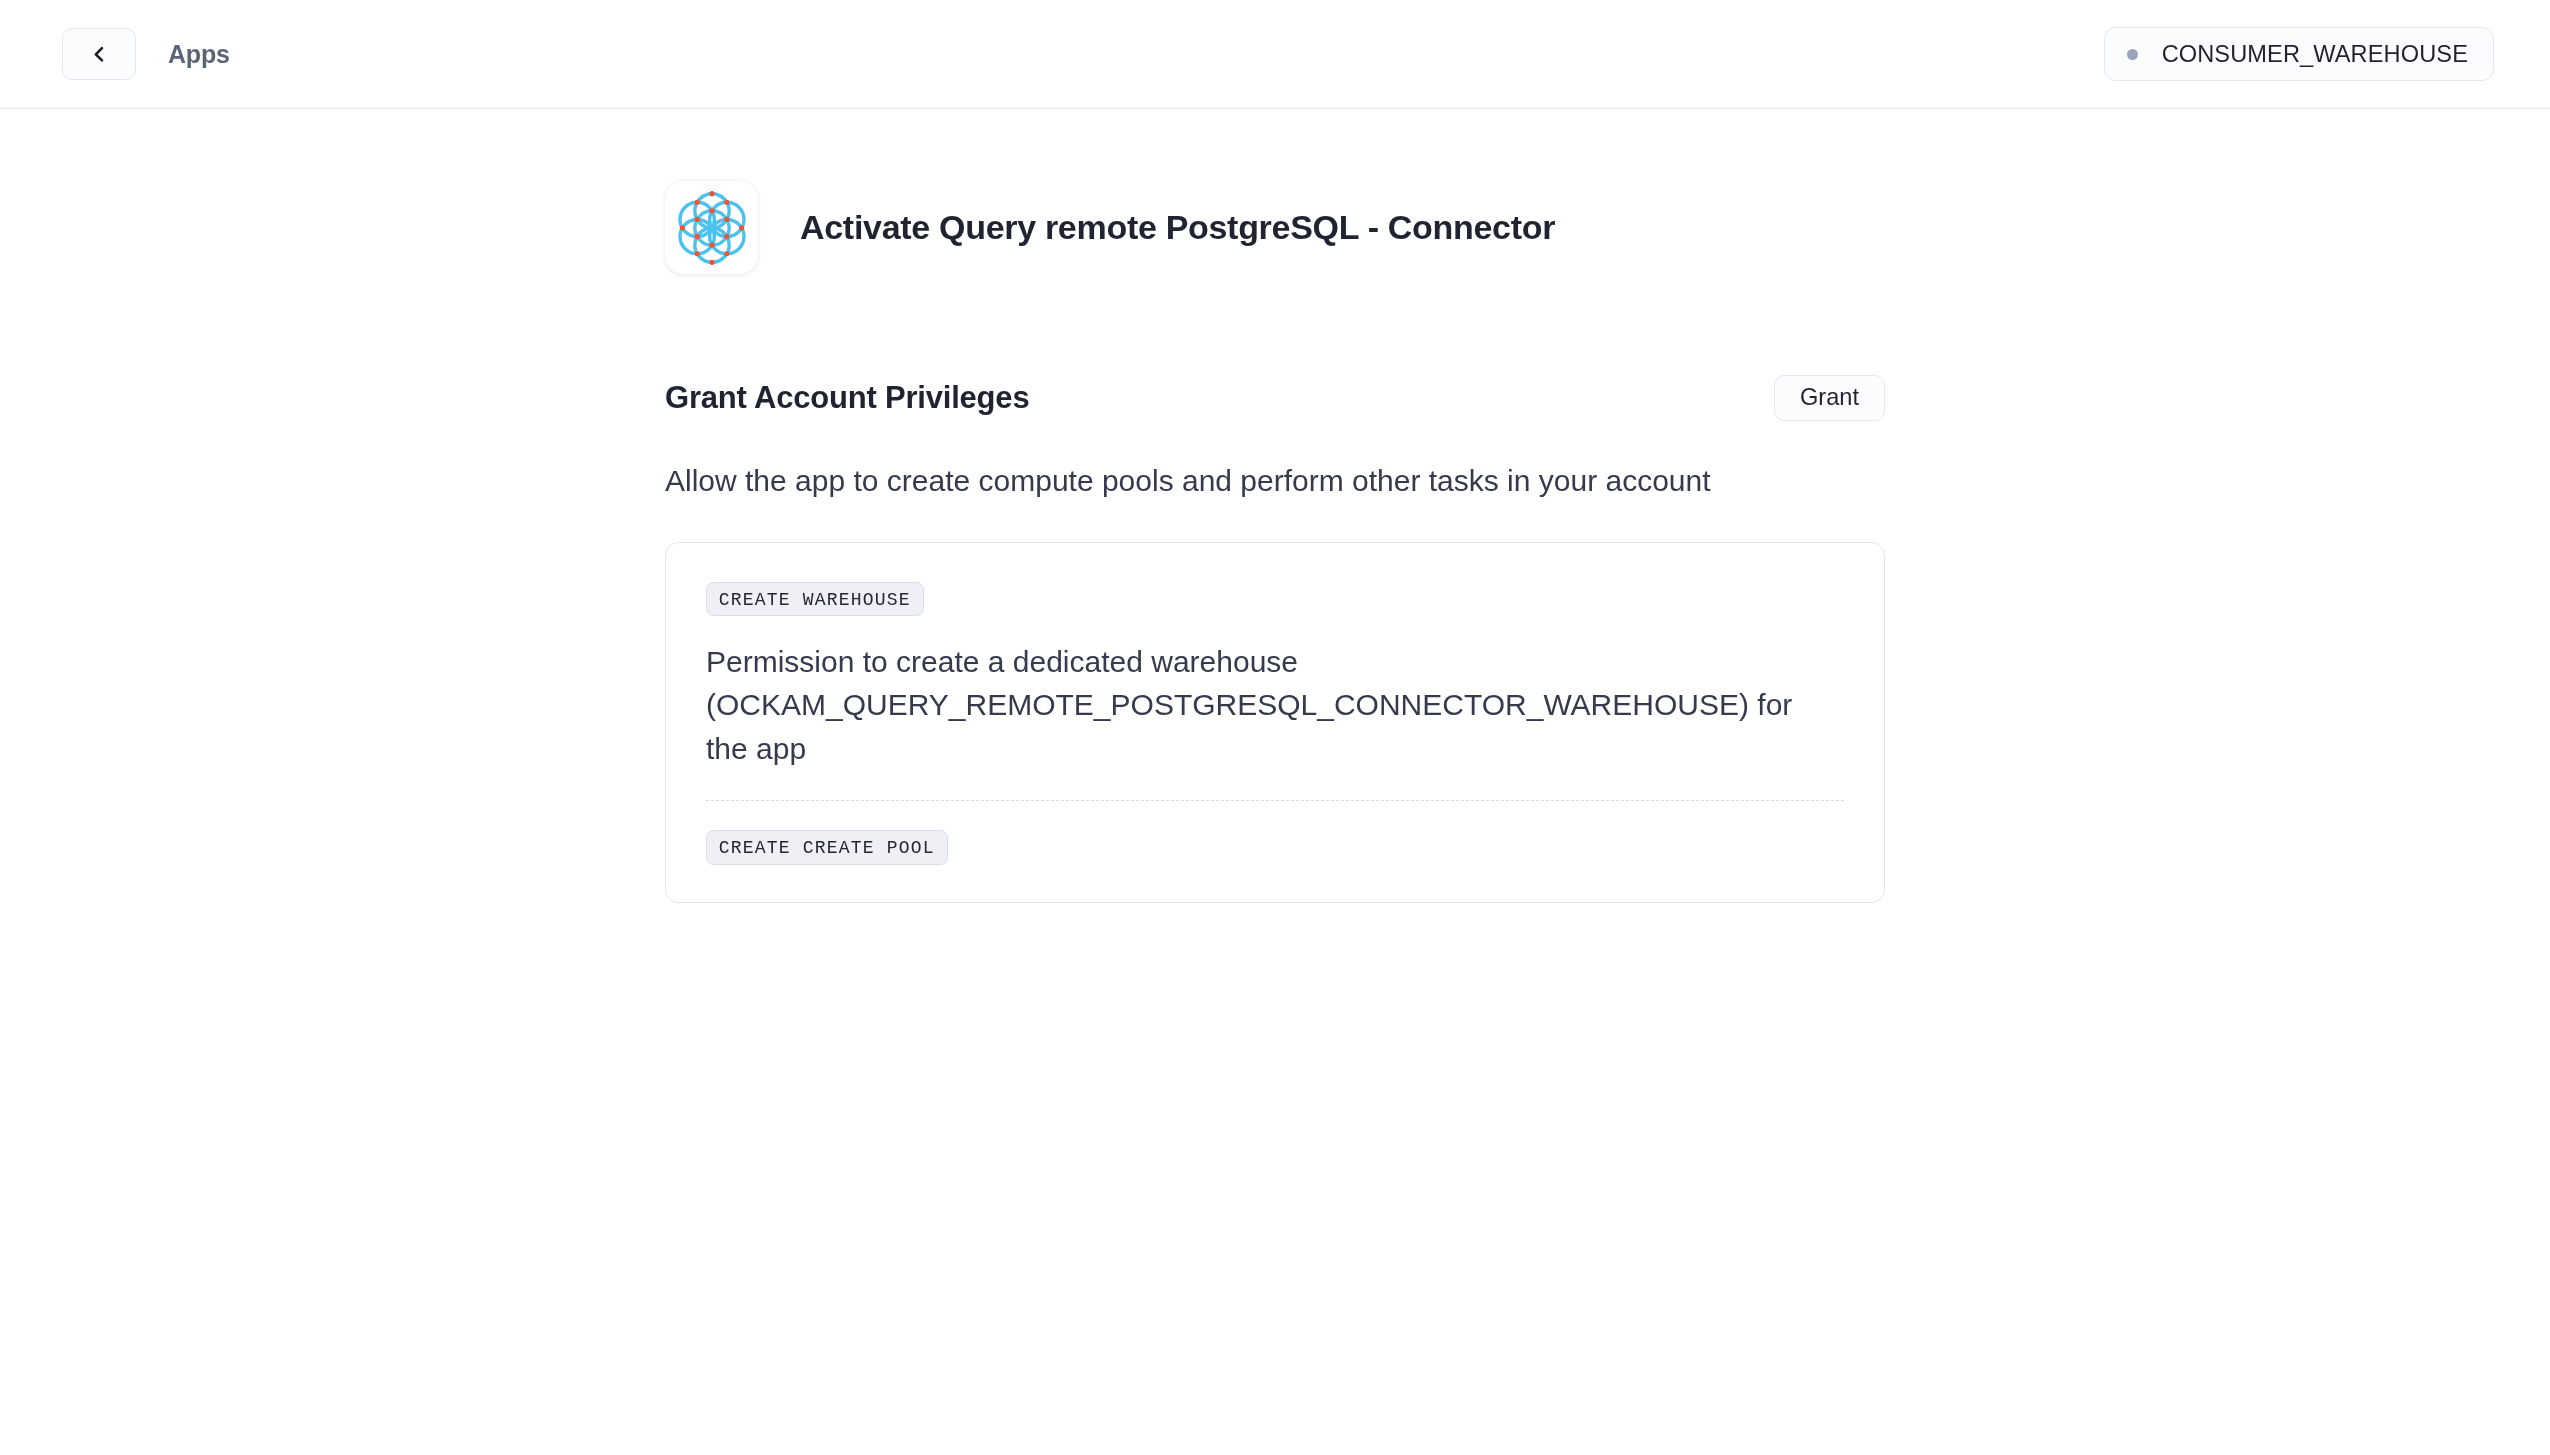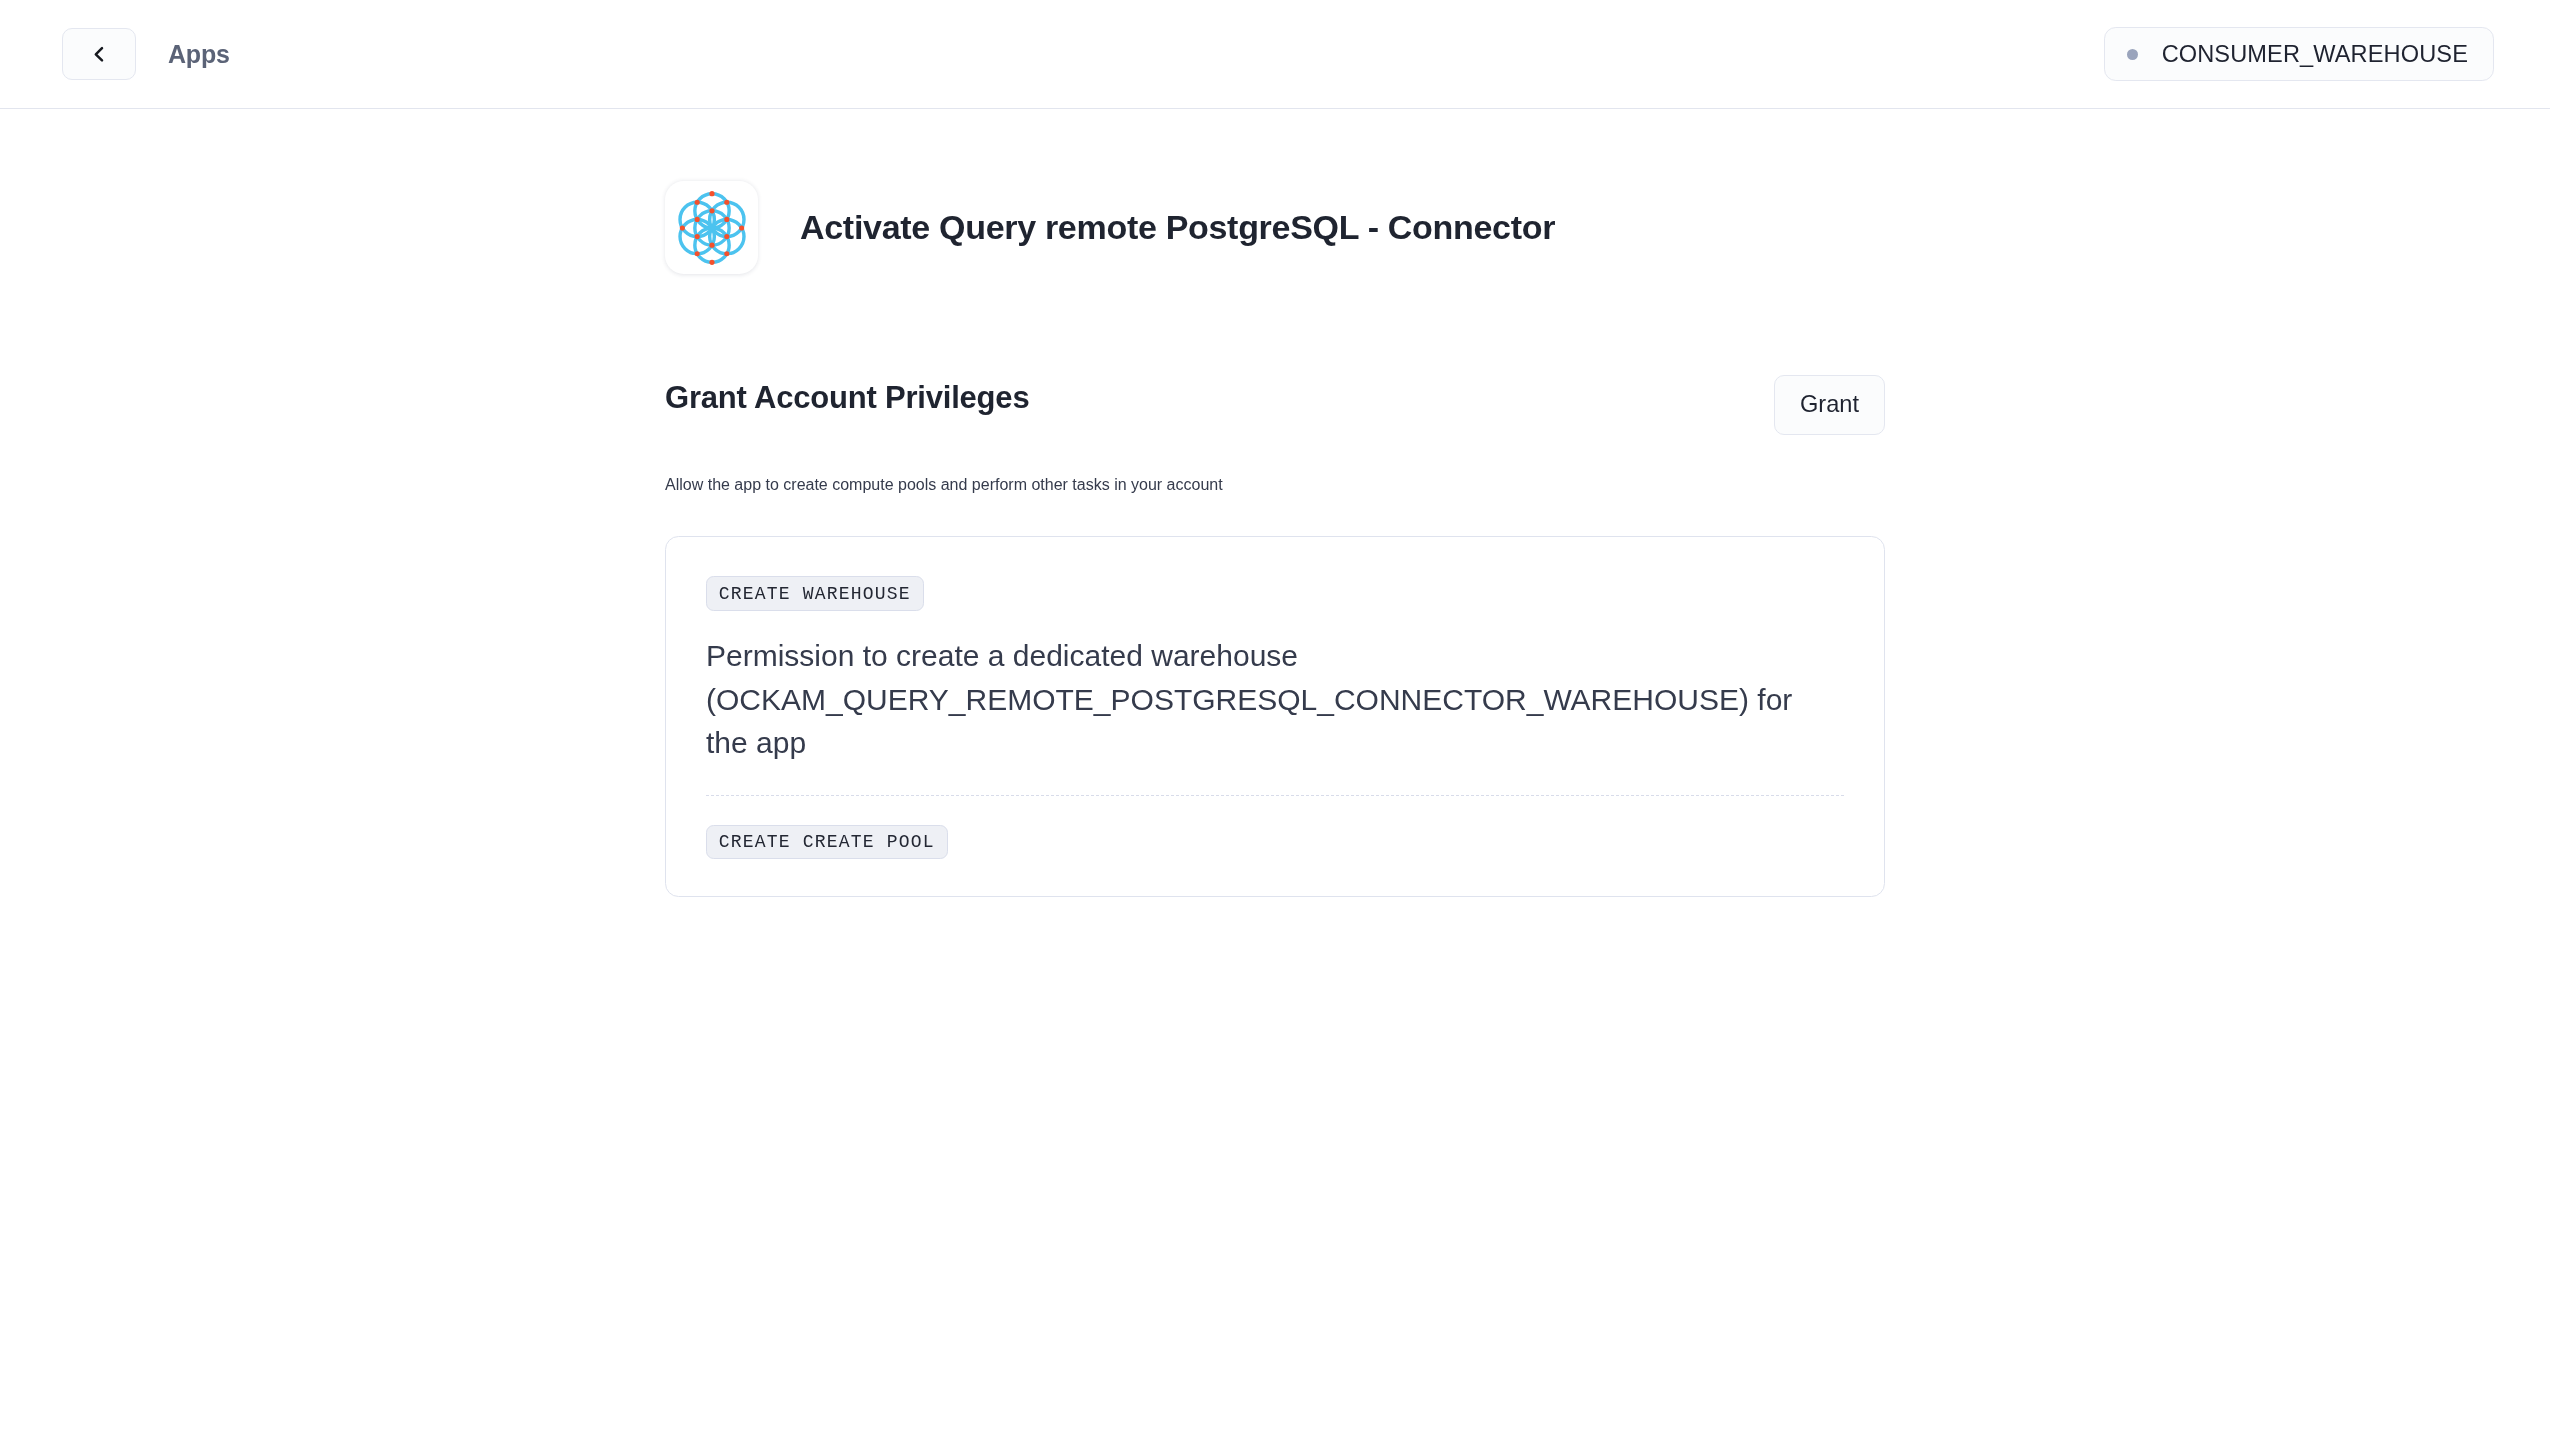--- a/index.html
+++ b/index.html
@@ -140,35 +140,35 @@
     font-size: 31px;
     font-weight: bold;
     color: #1f2430;
     letter-spacing: -0.2px;
     line-height: 1;
     padding-top: 6.7px;
   }
 
   .grant-button {
     min-width: 111px;
-    height: 60px;
+    height: 46px;
     border: 1.7px solid #e4e7f0;
     border-radius: 10px;
     background: #fbfcfd;
     font-family: "Liberation Sans", sans-serif;
     font-size: 23.6px;
     color: #1f2330;
     cursor: pointer;
     padding: 0 22px;
     line-height: 1;
   }
 
   .section-desc {
     margin-top: 39px;
-    font-size: 16px;
+    font-size: 30px;
     color: #353b4c;
     line-height: 1.4;
   }
 
   
   .priv-card {
     margin-top: 40px;
     width: 1220px;
     border: 1.7px solid #dfe3ee;
     border-radius: 13.5px;

